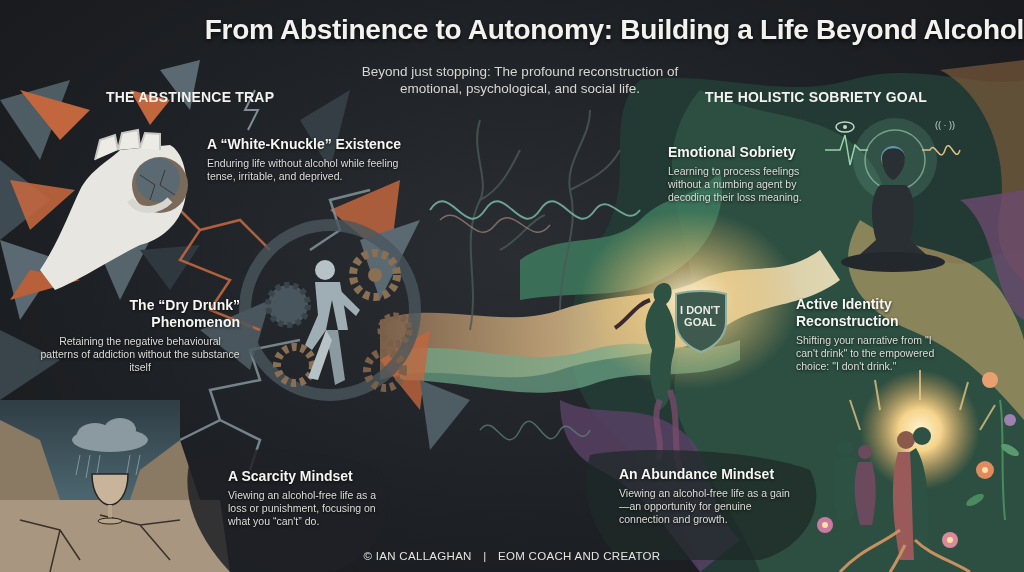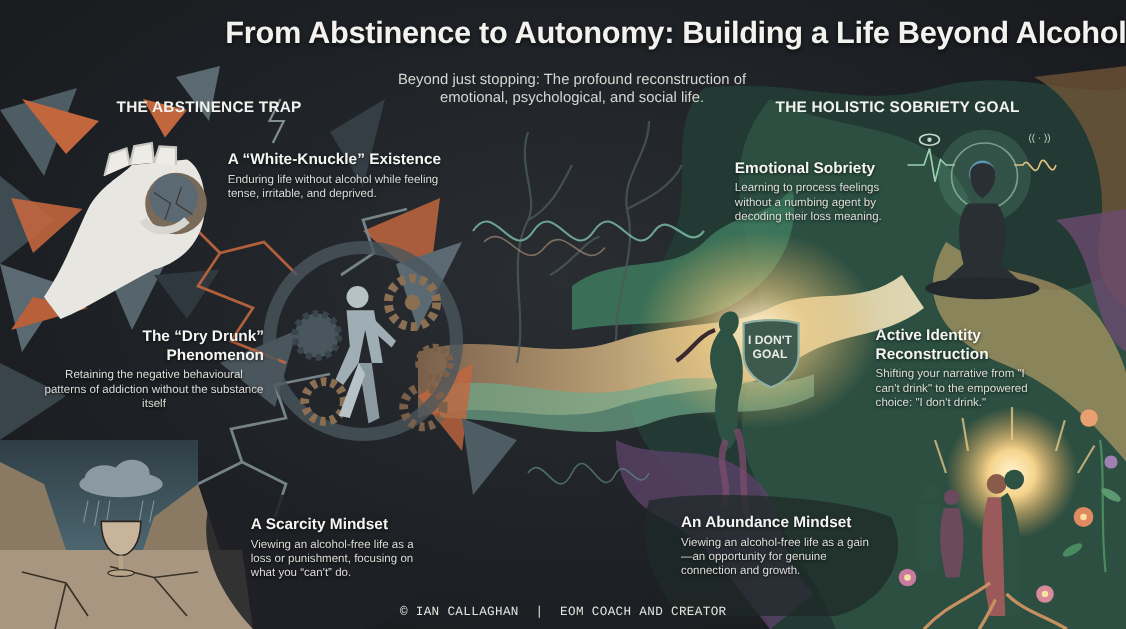--- a/index.html
+++ b/index.html
@@ -12,21 +12,21 @@
     font-size: 28px; font-weight: bold; color: #f4f2ee; letter-spacing: -0.3px;
     text-shadow: 0 2px 4px rgba(0,0,0,0.6); }
   .subtitle { position: absolute; top: 63px; left: 360px; width: 320px; text-align: center;
     font-size: 13.5px; line-height: 17px; color: #d6d6d2; }
   .section-head { position: absolute; font-size: 14px; font-weight: bold; color: #f2f2ee; letter-spacing: 0.2px; margin-top: 12px; }
   .block { position: absolute; }
   .block .h { font-size: 14px; font-weight: bold; line-height: 17px; color: #f5f5f2; text-shadow: 0 1px 3px rgba(0,0,0,.7); }
   .block .d { font-size: 10.5px; line-height: 13px; color: #dcdcd8; margin-top: 4px; text-shadow: 0 1px 3px rgba(0,0,0,.8); }
   .block.center { text-align: center; }
   .footer { position: absolute; top: 550px; left: 0; width: 1024px; text-align: center;
-    font-family: Liberation Mono, monospace; font-size: 11.5px; color: #e4e4e0; letter-spacing: 0.3px; }
+    font-family: Liberation Sans, sans-serif; font-size: 11.5px; color: #e4e4e0; letter-spacing: 0.3px; }
   .footer .sep { margin: 0 8px; }
   .shield-text { position: absolute; left: 678px; top: 304px; width: 44px; text-align: center;
     font-size: 11px; font-weight: bold; line-height: 12px; color: #e9ece6; }
 </style>
 </head>
 <body>
 
 <div id="canvas">
   <svg class="bg" viewBox="0 0 1024 572">
     <defs>

